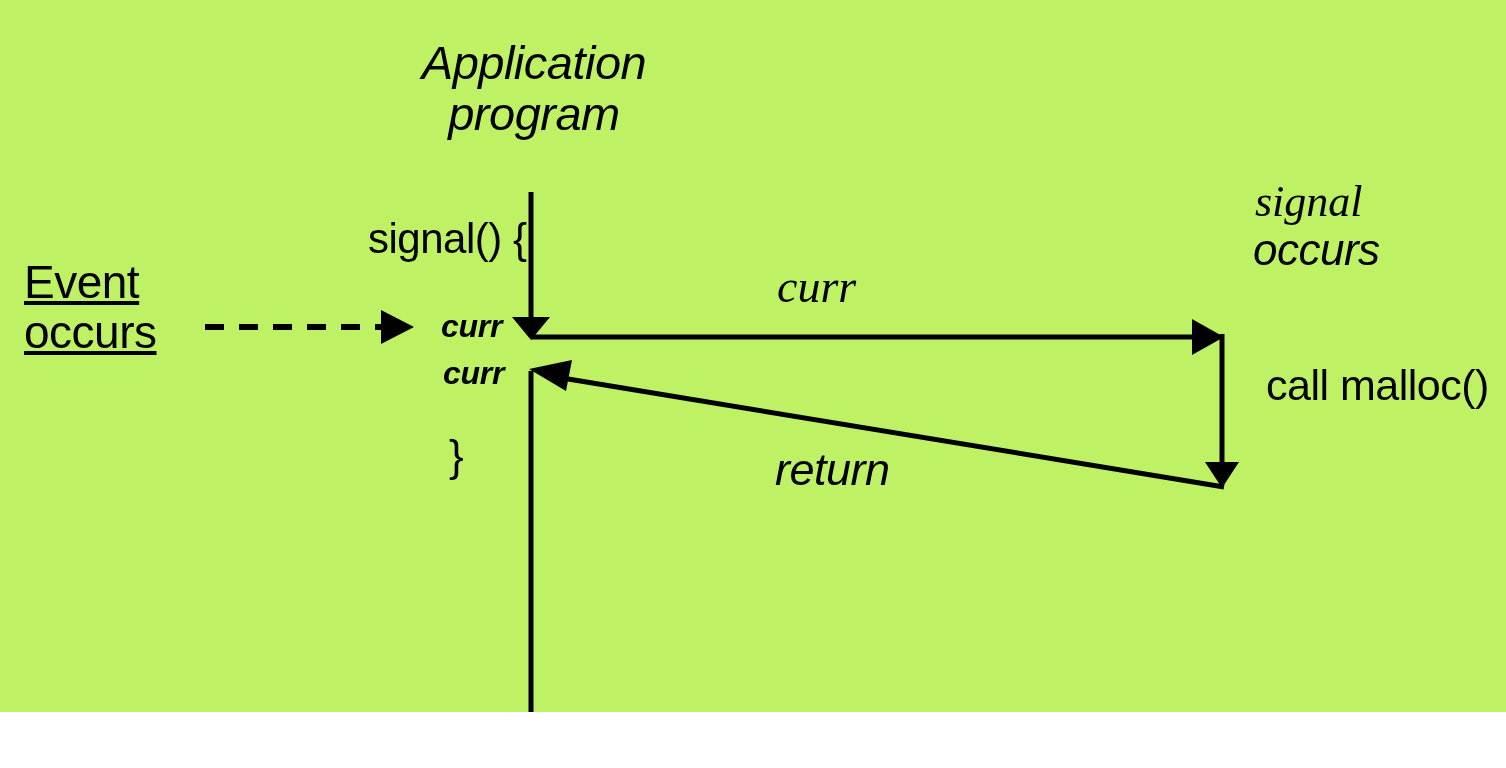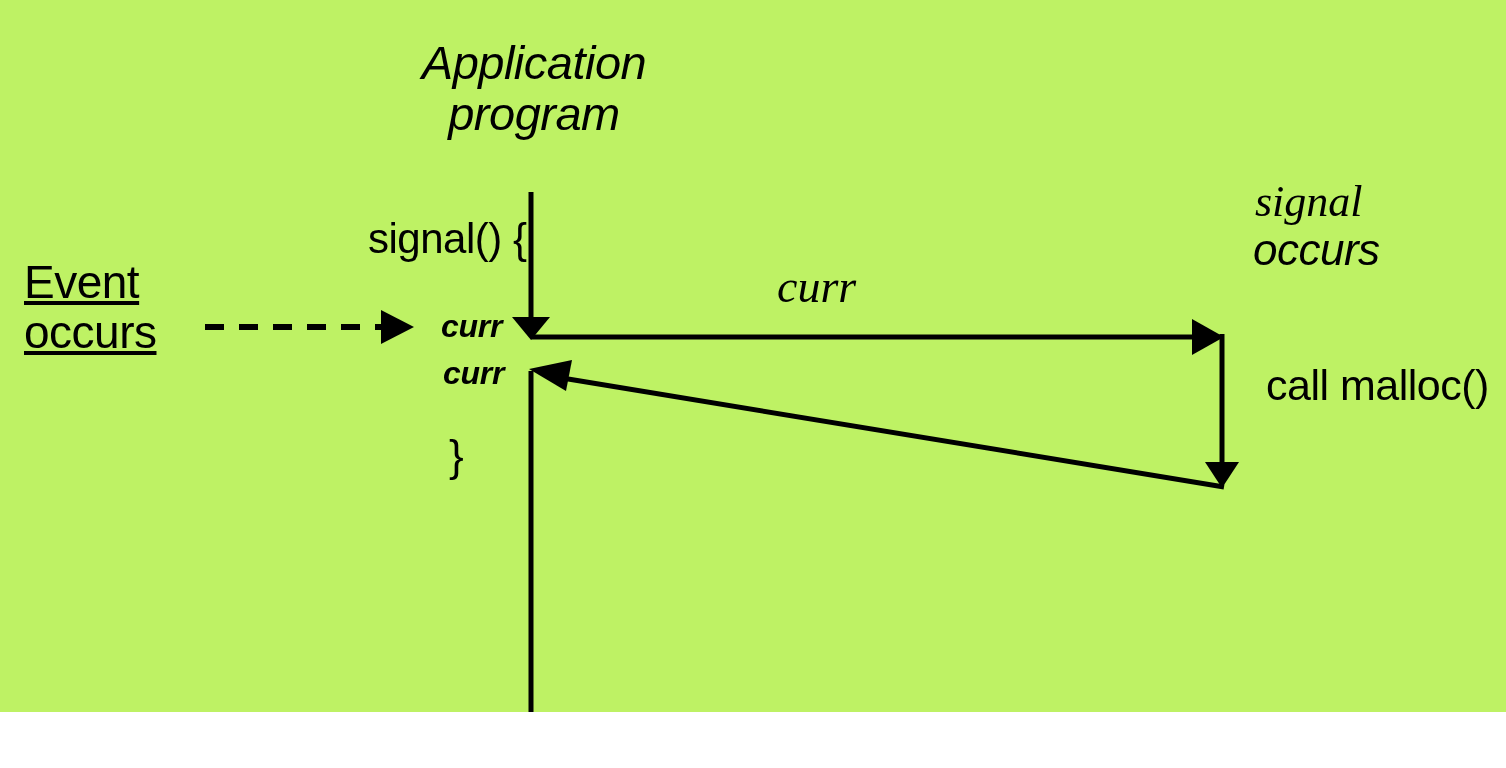--- a/index.html
+++ b/index.html
@@ -174,16 +174,17 @@
   <div class="lbl sans-upright" id="label-malloc-open" style="white-space: pre-line;">signal() {</div>
 
   <div class="lbl sans-upright" id="label-brace-close" style="white-space: pre-line;">}</div>
 
   <div class="lbl sans-italic" id="label-curr" style="white-space: pre-line;">curr</div>
 
   <div class="lbl sans-italic" id="label-next" style="white-space: pre-line;">curr</div>
 
   <div class="lbl serif-italic" id="label-call" style="white-space: pre-line;">curr</div>
 
+  <div class="lbl sans-italic" id="label-return" style="white-space: pre-line;">return</div>
 
   <div class="lbl sans-upright" id="label-call-malloc" style="white-space: pre-line;">call malloc()</div>
 
 </div>
 
 </body></html>

